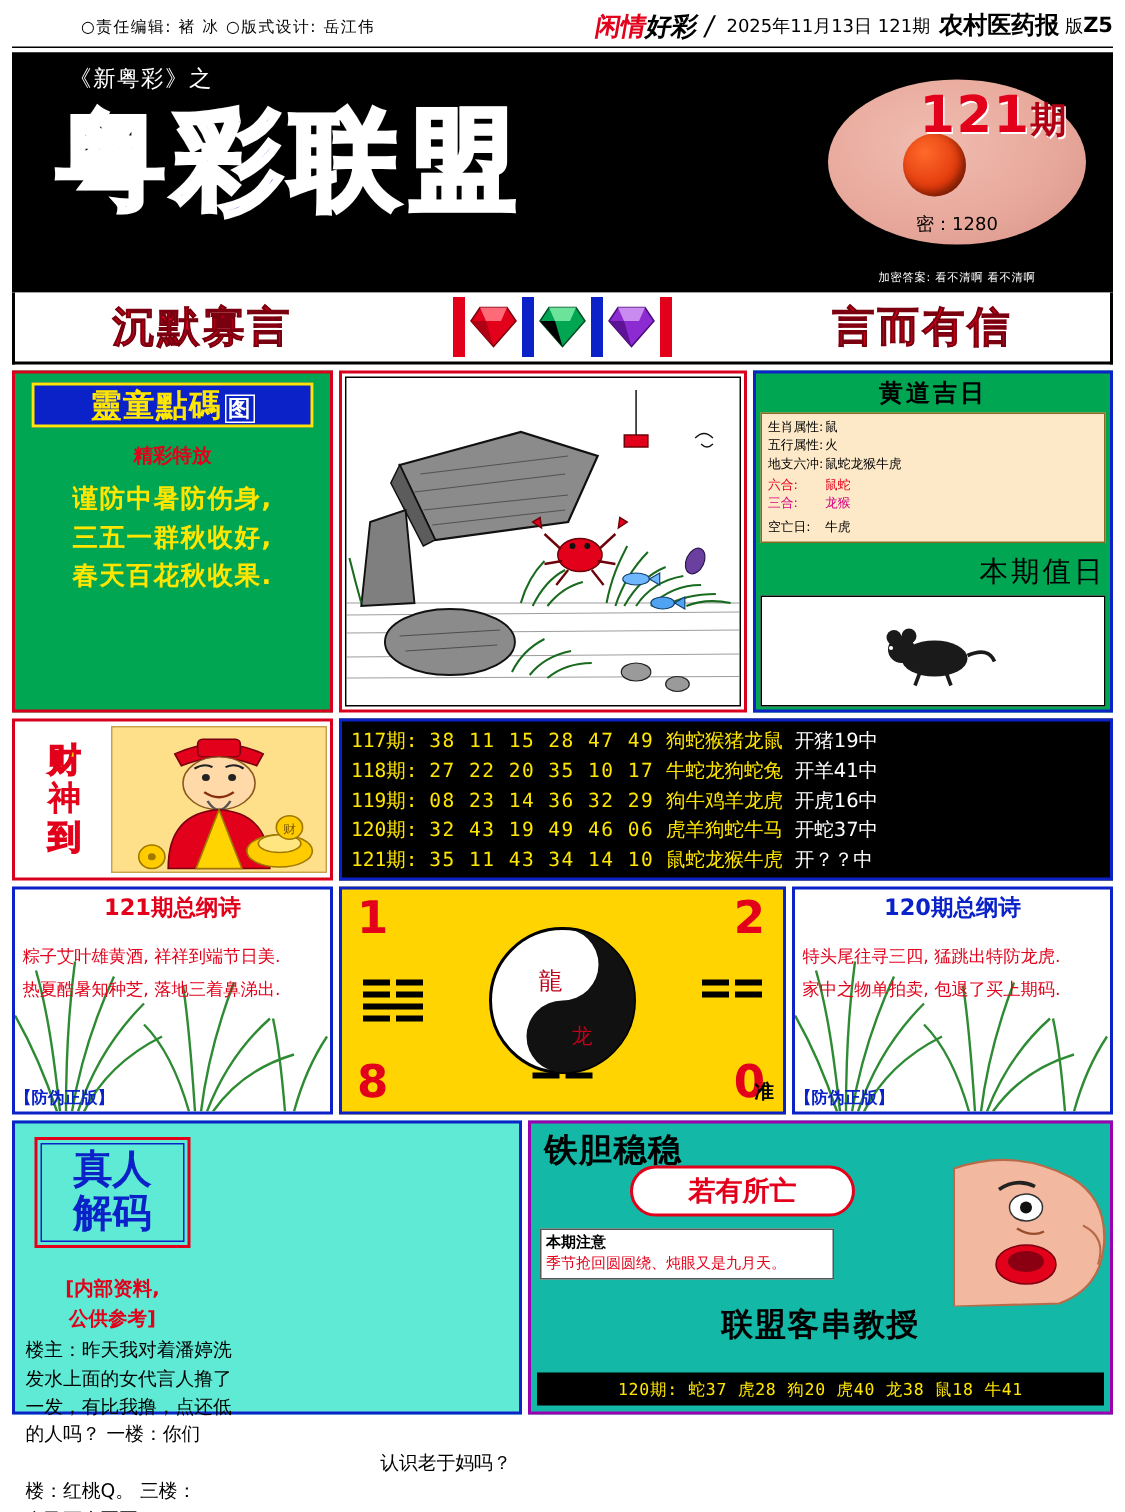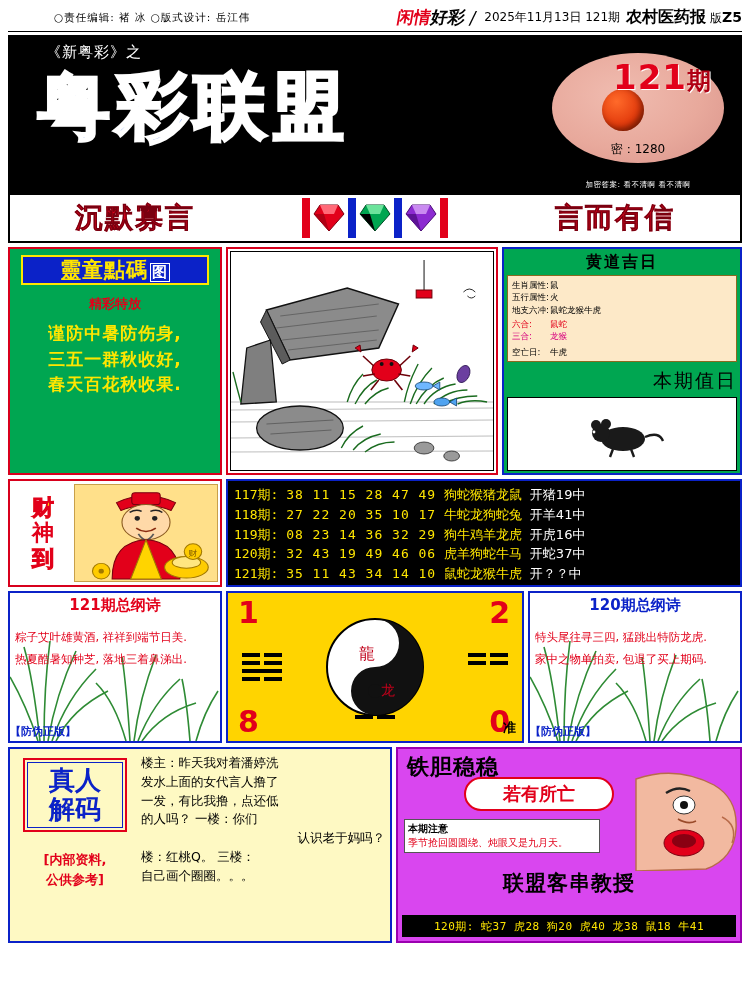--- a/index.html
+++ b/index.html
@@ -413,25 +413,26 @@
   }
 
   
   .row-bottom {
     display: flex;
     gap: 4px;
     margin-top: 4px;
     height: 196px;
   }
   .bl {
-    width: 384px;
+    width: 340px;
     border: 2px solid #0b22c8;
-    background: #fef9c3;
+    background: #5eead4;
     display: flex;
     padding: 3px;
+    flex-direction: column;
   }
   .bl-left { width: 124px; padding-top: 6px; }
   .bl-badge {
     width: 104px;
     margin: 0 auto;
     border: 2px solid #e2001a;
     padding: 2px;
   }
   .bl-badge-in {
     border: 1px solid #0b22c8;
@@ -455,21 +456,21 @@
     font-size: 12.5px;
     line-height: 1.5;
     color: #000;
     padding: 2px 2px 0 4px;
   }
   .bl-right .r2 { text-align: right; }
 
   .br {
     flex: 1;
     border: 2px solid #9b00b0;
-    background: #d946ef;
+    background: #14b8a6;
     position: relative;
     padding: 3px;
     overflow: hidden;
   }
   .br-title {
     text-align: left;
     padding-left: 6px;
     font-size: 22px;
     font-weight: bold;
     color: #000;

